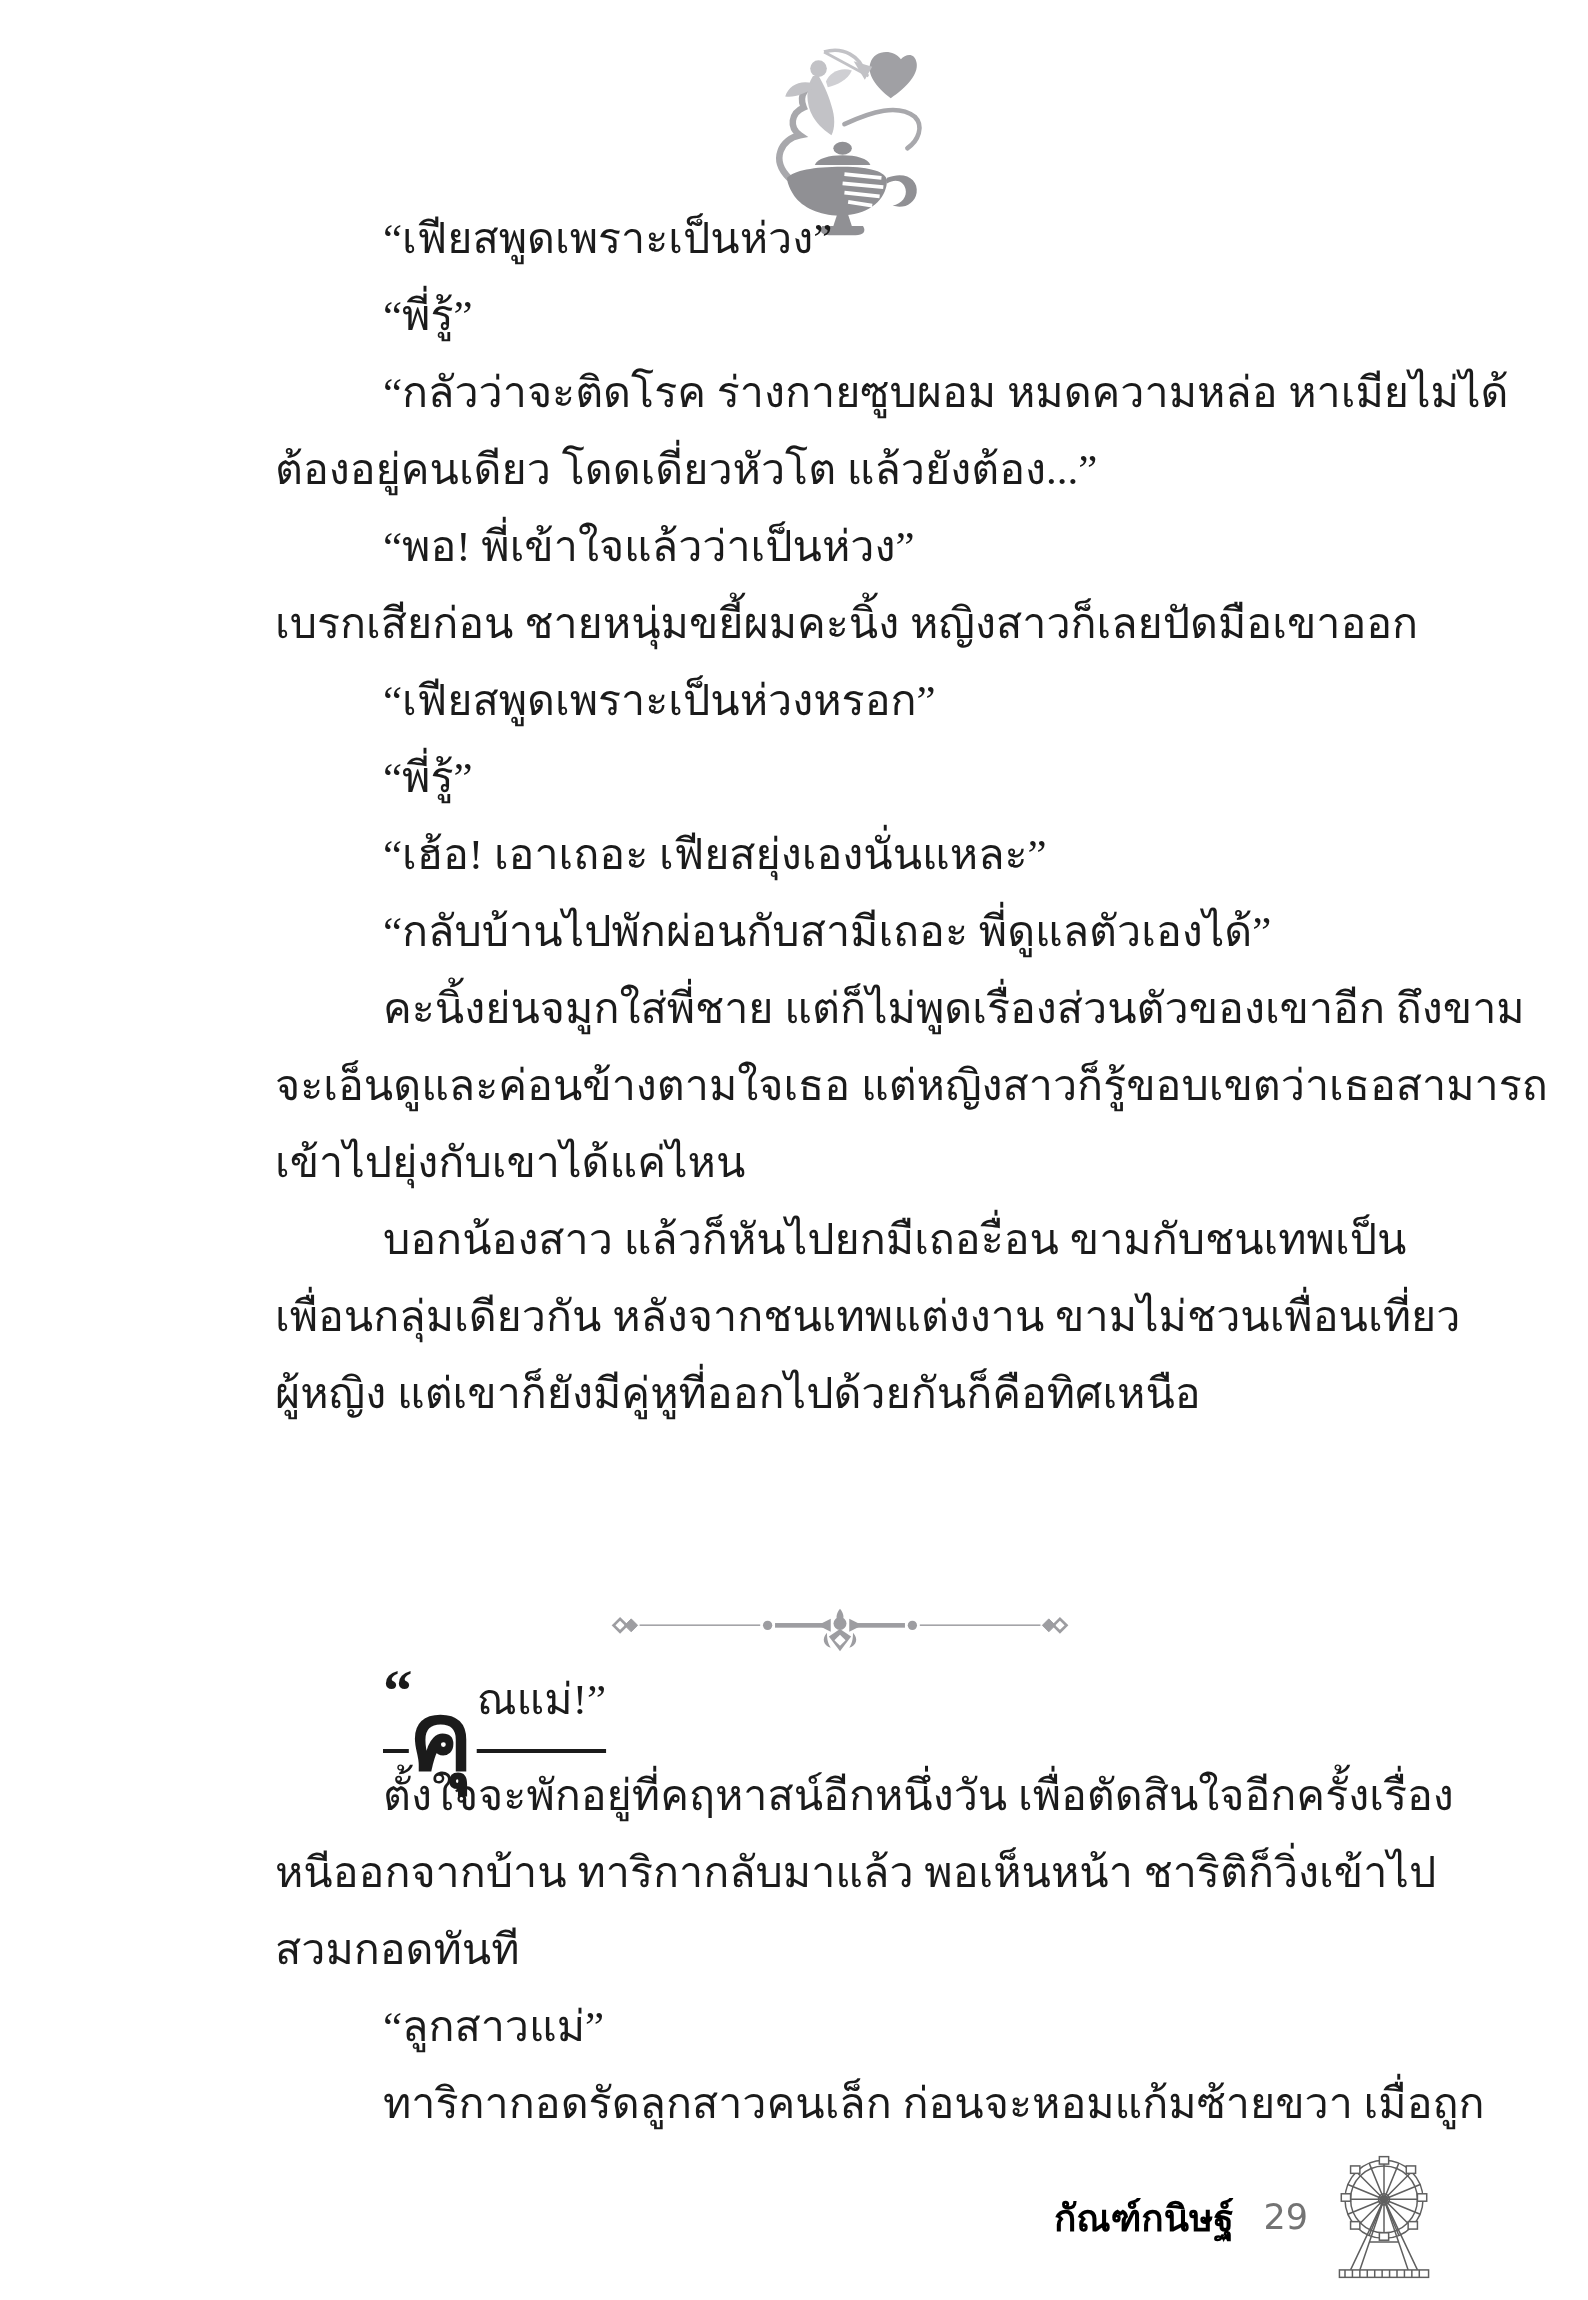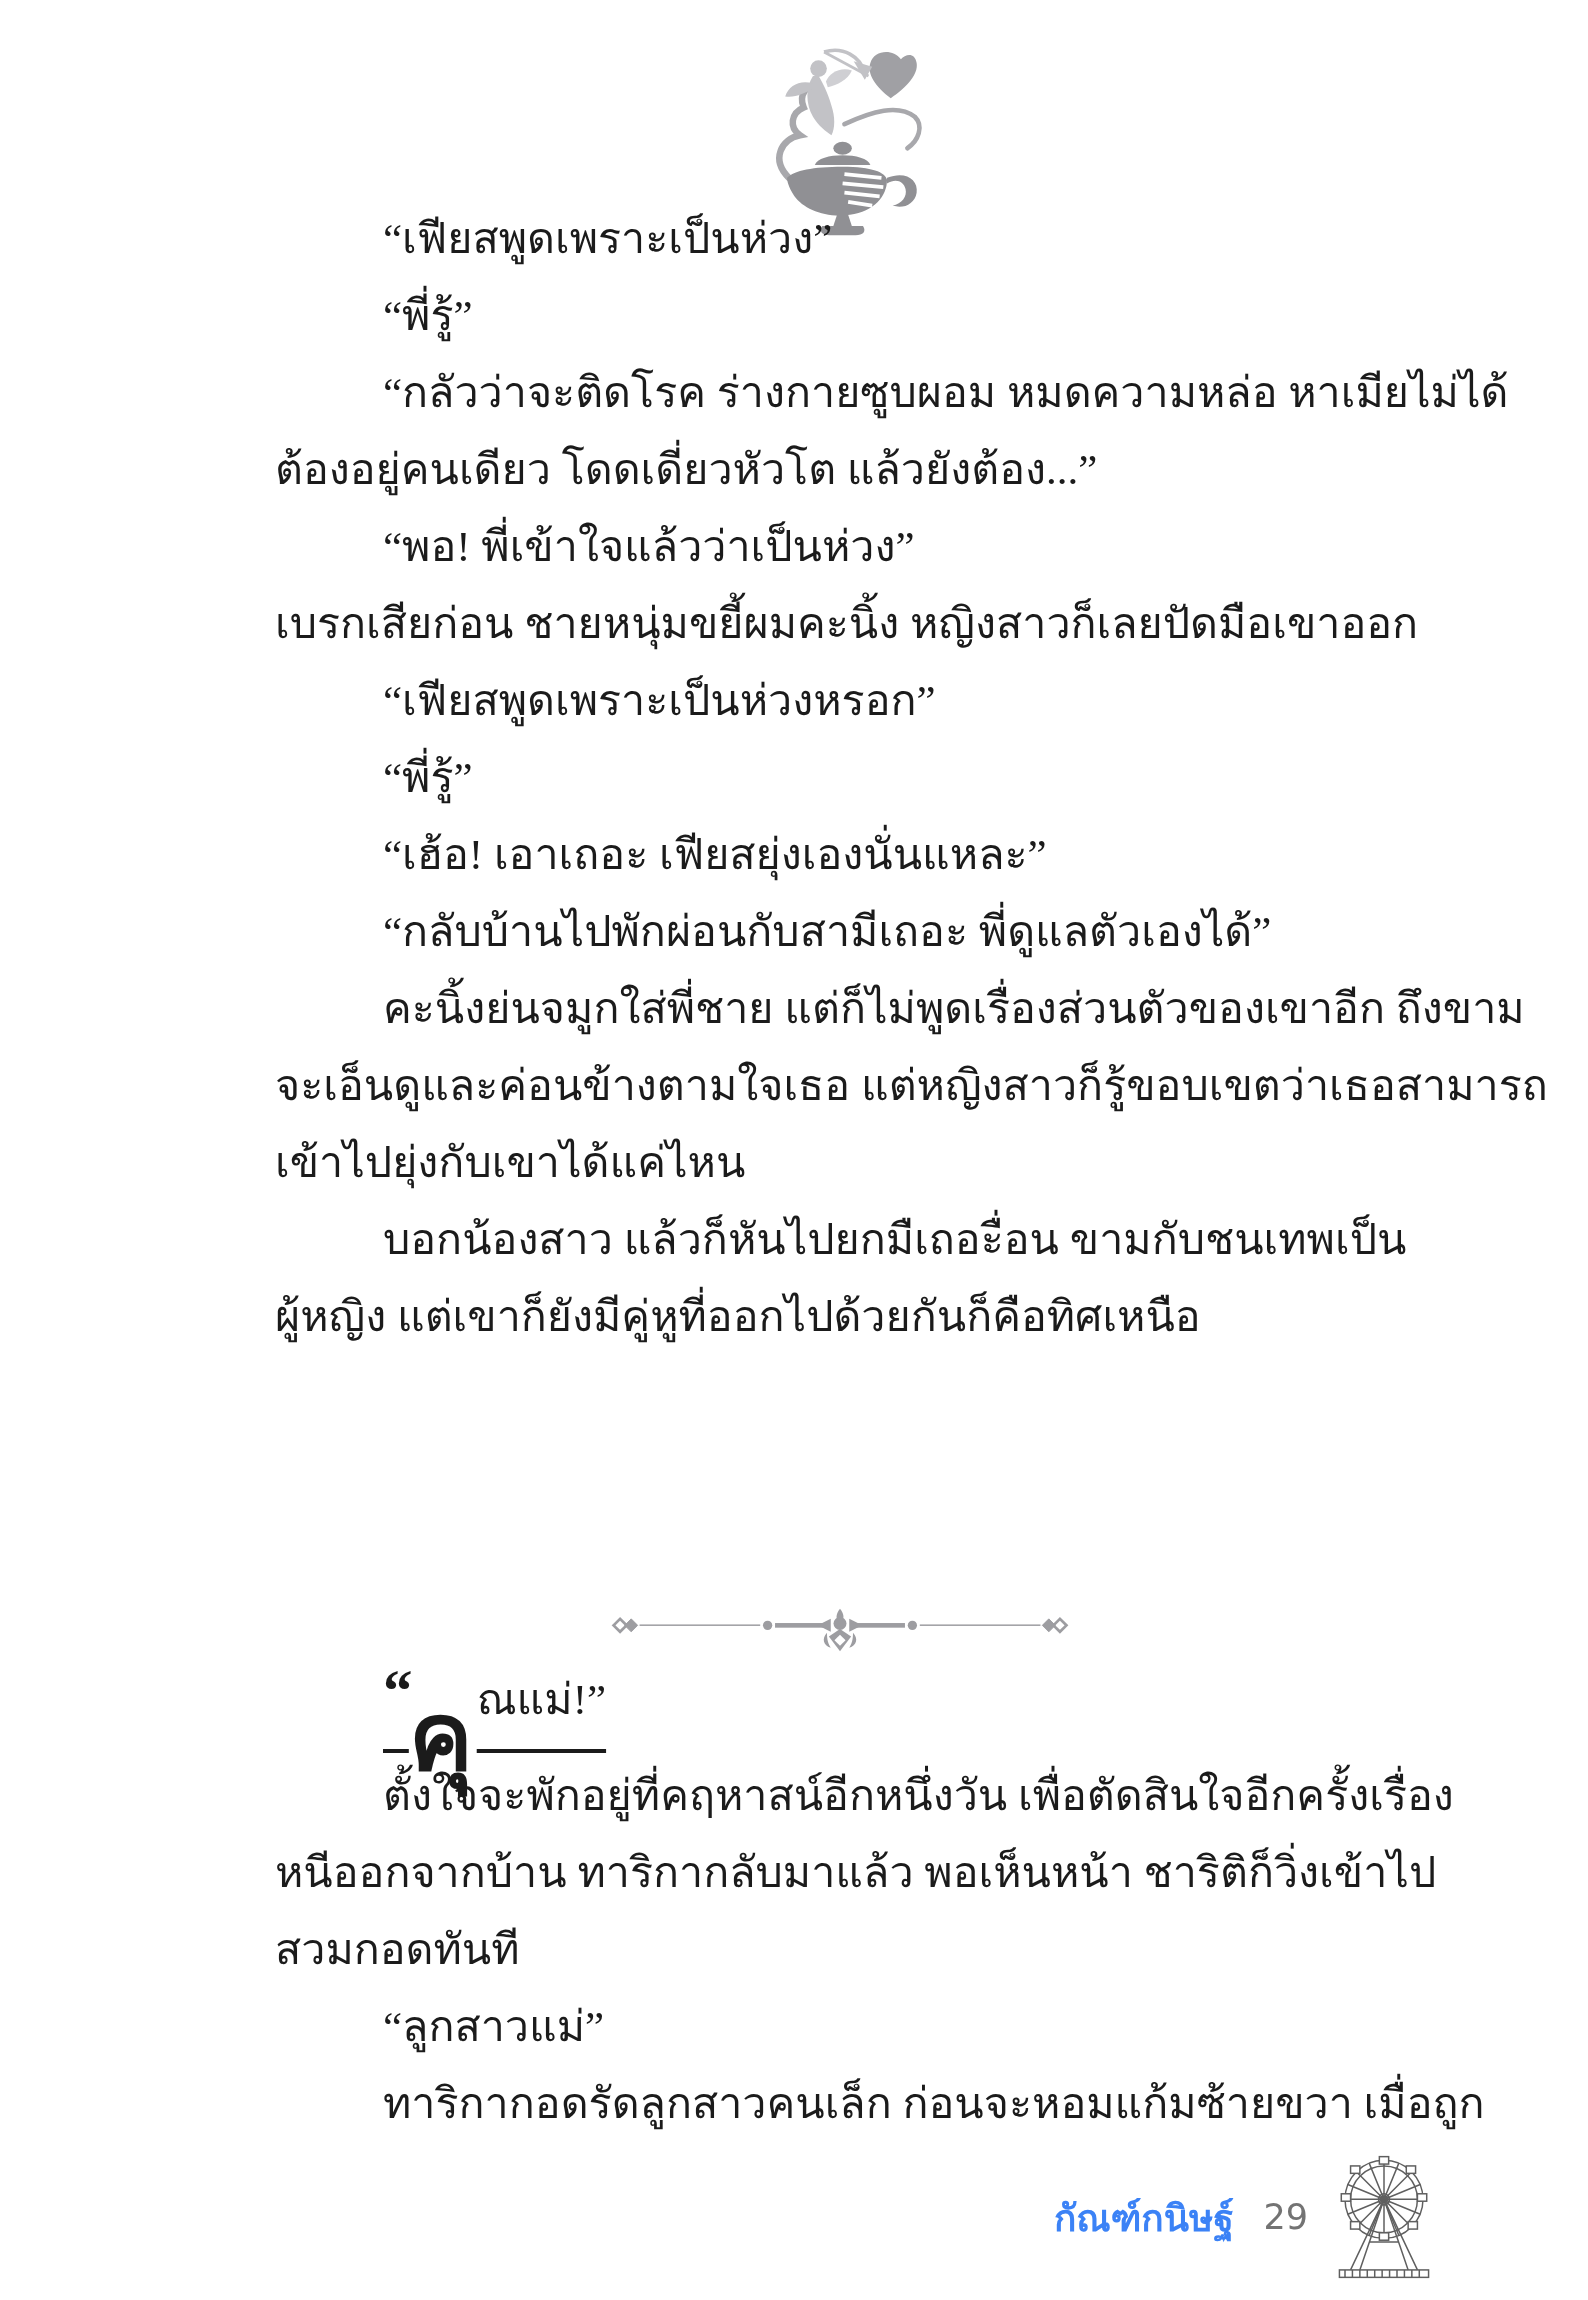--- a/index.html
+++ b/index.html
@@ -64,21 +64,21 @@
     font-size:43px;
     vertical-align:32px;
   }
 
   
   .footer {
     position:absolute; right:153px; bottom:16.7px;
     display:flex; align-items:center; gap:24px;
   }
   .footer-title {
-    font-size:37px; font-weight:bold; color:#3b82f6;
+    font-size:37px; font-weight:bold; color:#000000;
   }
   .footer-page {
     font-size:35px; color:#737373;
     font-family:"DejaVu Sans",sans-serif;
     margin-left:5.6px;
   }
   .ferris { width:104px; height:132px; }
 </style>
 </head>
 <body>
@@ -129,20 +129,21 @@
       <div class="line indent">“พอ! พี่เข้าใจแล้วว่าเป็นห่วง”</div>
       <div class="line">เบรกเสียก่อน ชายหนุ่มขยี้ผมคะนิ้ง หญิงสาวก็เลยปัดมือเขาออก</div>
       <div class="line indent">“เฟียสพูดเพราะเป็นห่วงหรอก”</div>
       <div class="line indent">“พี่รู้”</div>
       <div class="line indent">“เฮ้อ! เอาเถอะ เฟียสยุ่งเองนั่นแหละ”</div>
       <div class="line indent">“กลับบ้านไปพักผ่อนกับสามีเถอะ พี่ดูแลตัวเองได้”</div>
       <div class="line indent">คะนิ้งย่นจมูกใส่พี่ชาย แต่ก็ไม่พูดเรื่องส่วนตัวของเขาอีก ถึงขาม</div>
       <div class="line">จะเอ็นดูและค่อนข้างตามใจเธอ แต่หญิงสาวก็รู้ขอบเขตว่าเธอสามารถ</div>
       <div class="line">เข้าไปยุ่งกับเขาได้แค่ไหน</div>
       <div class="line indent">บอกน้องสาว แล้วก็หันไปยกมืเถอะื่อน ขามกับชนเทพเป็น</div>
+      <div class="line">เพื่อนกลุ่มเดียวกัน หลังจากชนเทพแต่งงาน ขามไม่ชวนเพื่อนเที่ยว</div>
       <div class="line">ผู้หญิง แต่เขาก็ยังมีคู่หูที่ออกไปด้วยกันก็คือทิศเหนือ</div>
     </div>
 
   <div class="divider">
     <svg viewBox="0 0 500 62" width="464" height="58">
       <g fill="#9d9da1" stroke="#9d9da1">
 
         <path d="M6 26 L13 19 L20 26 L13 33 Z" fill="none" stroke-width="3"></path>
         <path d="M18 26 L25 19 L32 26 L25 33 Z"></path>
 

